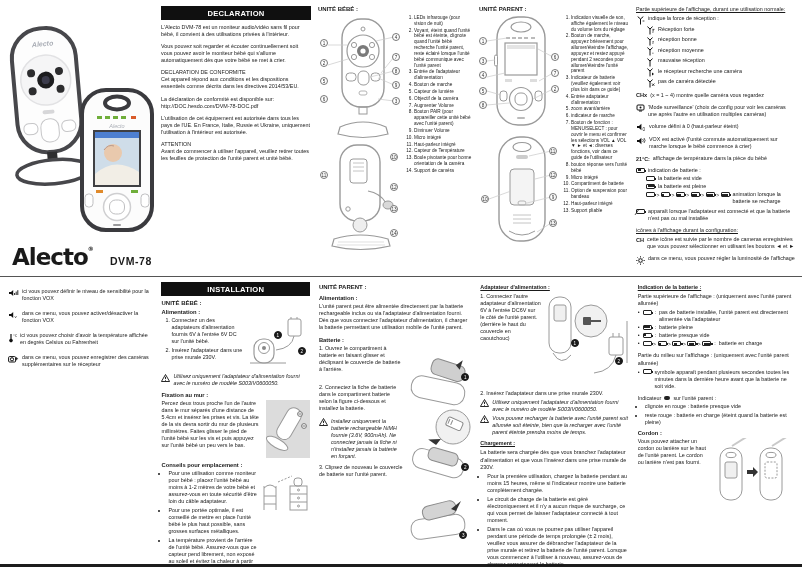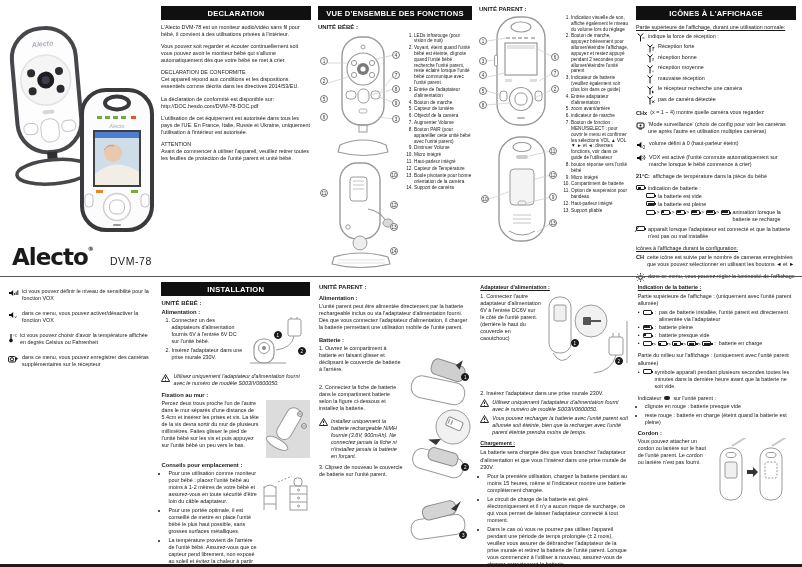--- a/index.html
+++ b/index.html
@@ -39,21 +39,21 @@
 .batt i{position:absolute;left:.5px;top:.5px;bottom:.5px;background:#222;display:block}
 .f0 i{width:0}.f1 i{width:24%}.f2 i{width:46%}.f3 i{width:68%}.f4 i{width:90%}
 .bseq{display:inline-flex;align-items:center}
 .bseq .bs{display:inline-flex;align-items:center}
 .bseq .bs:not(:last-child)::after{content:">";font-size:5px;margin:0 1.5px;color:#222}
 .slash{position:absolute;left:-1px;top:-2px;font-size:8px;color:#222;font-weight:bold}
 
 .logorow{display:flex;align-items:flex-end;justify-content:space-between;padding:0 2px 2px 4px}
 .logo{font-size:23px;font-weight:bold;letter-spacing:-1px;font-family:"DejaVu Sans",sans-serif}
 .logo sup{font-size:6px;vertical-align:14px}
-.model{font-size:10.5px;font-weight:normal;letter-spacing:.6px;margin-bottom:3px}
+.model{font-size:10.5px;font-weight:bold;letter-spacing:.6px;margin-bottom:3px}
 
 .diag2{display:flex;gap:2px}
 .figcol{display:flex;flex-direction:column;gap:4px}
 .chlbl{font-weight:bold;font-size:5.6px}
 svg{display:block}
 .warn{display:flex;gap:3px;margin-bottom:4.5px}
 .warn .tx{flex:1;font-size:5.4px;line-height:1.3;font-style:italic}
 .gap2{height:2px}.gap6{height:6px}
 </style>
 </head>
@@ -127,21 +127,20 @@
       <p class="t" style="margin-bottom:0" data-name="conformity-title">DECLARATION DE CONFORMITE</p>
       <p class="t" data-name="conformity-text">Cet appareil répond aux conditions et les dispositions essentiels comme décrits dans les directives 2014/53/EU.</p>
       <p class="t" style="margin-bottom:0" data-name="conformity-url-label">La déclaration de conformité est disponible sur:</p>
       <p class="t" data-name="conformity-url">http://DOC.hesdo.com/DVM-78-DOC.pdf</p>
       <p class="t" data-name="usage-paragraph">L'utilisation de cet équipement est autorisée dans tous les pays de l'UE. En France, Italie, Russie et Ukraine, uniquement l'utilisation à l'intérieur est autorisée.</p>
       <p class="t" style="margin-bottom:0" data-name="attention-title">ATTENTION</p>
       <p class="t" data-name="attention-text">Avant de commencer à utiliser l'appareil, veuillez retirer toutes les feuilles de protection de l'unité parent et unité bébé.</p>
     </div>
 
     <div class="c3" data-name="column-overview-baby">
-      <div class="hdr" data-name="overview-header">VUE D'ENSEMBLE DES FONCTIONS</div>
       <div class="sec" data-name="baby-unit-title">UNITÉ BÉBÉ :</div>
       <div class="diag2">
         <div class="figcol">
           <div class="fig bf" data-name="baby-unit-front-diagram">
             <svg width="86" height="124" viewBox="0 0 86 124">
               <rect x="24" y="4" width="42" height="88" rx="19" fill="#fff" stroke="#9a9a9a" stroke-width="1.4"></rect>
               <circle cx="45" cy="14" r="2" fill="none" stroke="#9a9a9a"></circle>
               <circle cx="45" cy="36" r="16" fill="none" stroke="#9a9a9a" stroke-width="1.2"></circle>
               <g fill="none" stroke="#9a9a9a">
                 <circle cx="36" cy="30" r="2.6"></circle>
@@ -315,21 +314,20 @@
             <li data-name="parent-unit-part">Micro intégré</li>
             <li data-name="parent-unit-part">Compartiment de batterie</li>
             <li data-name="parent-unit-part">Option de suspension pour bandeau</li>
             <li data-name="parent-unit-part">Haut-parleur intégré</li>
             <li data-name="parent-unit-part">Support pliable</li>
           </ol>
       </div>
     </div>
 
     <div class="c5" data-name="column-display-icons">
-      <div class="hdr" data-name="display-icons-header">ICÔNES À L'AFFICHAGE</div>
       <div class="t u" style="margin-bottom:2px" data-name="normal-use-heading">Partie supérieure de l'affichage, durant une utilisation normale:</div>
 
       <div class="irow" style="margin-bottom:1px">
         <svg class="ic" width="9" height="9" viewBox="0 0 9 9" data-name="antenna-icon">
             <path d="M4.5,8.5 V3 M4.5,3 L1.7,.6 M4.5,3 L7.3,.6" stroke="#111" fill="none"></path>
             <path d="M6.6,5 h1.8" stroke="#111" stroke-width=".8"></path>
           </svg>
         <div class="tx" data-name="reception-intro">indique la force de réception :</div>
       </div>
       <div class="sub">

